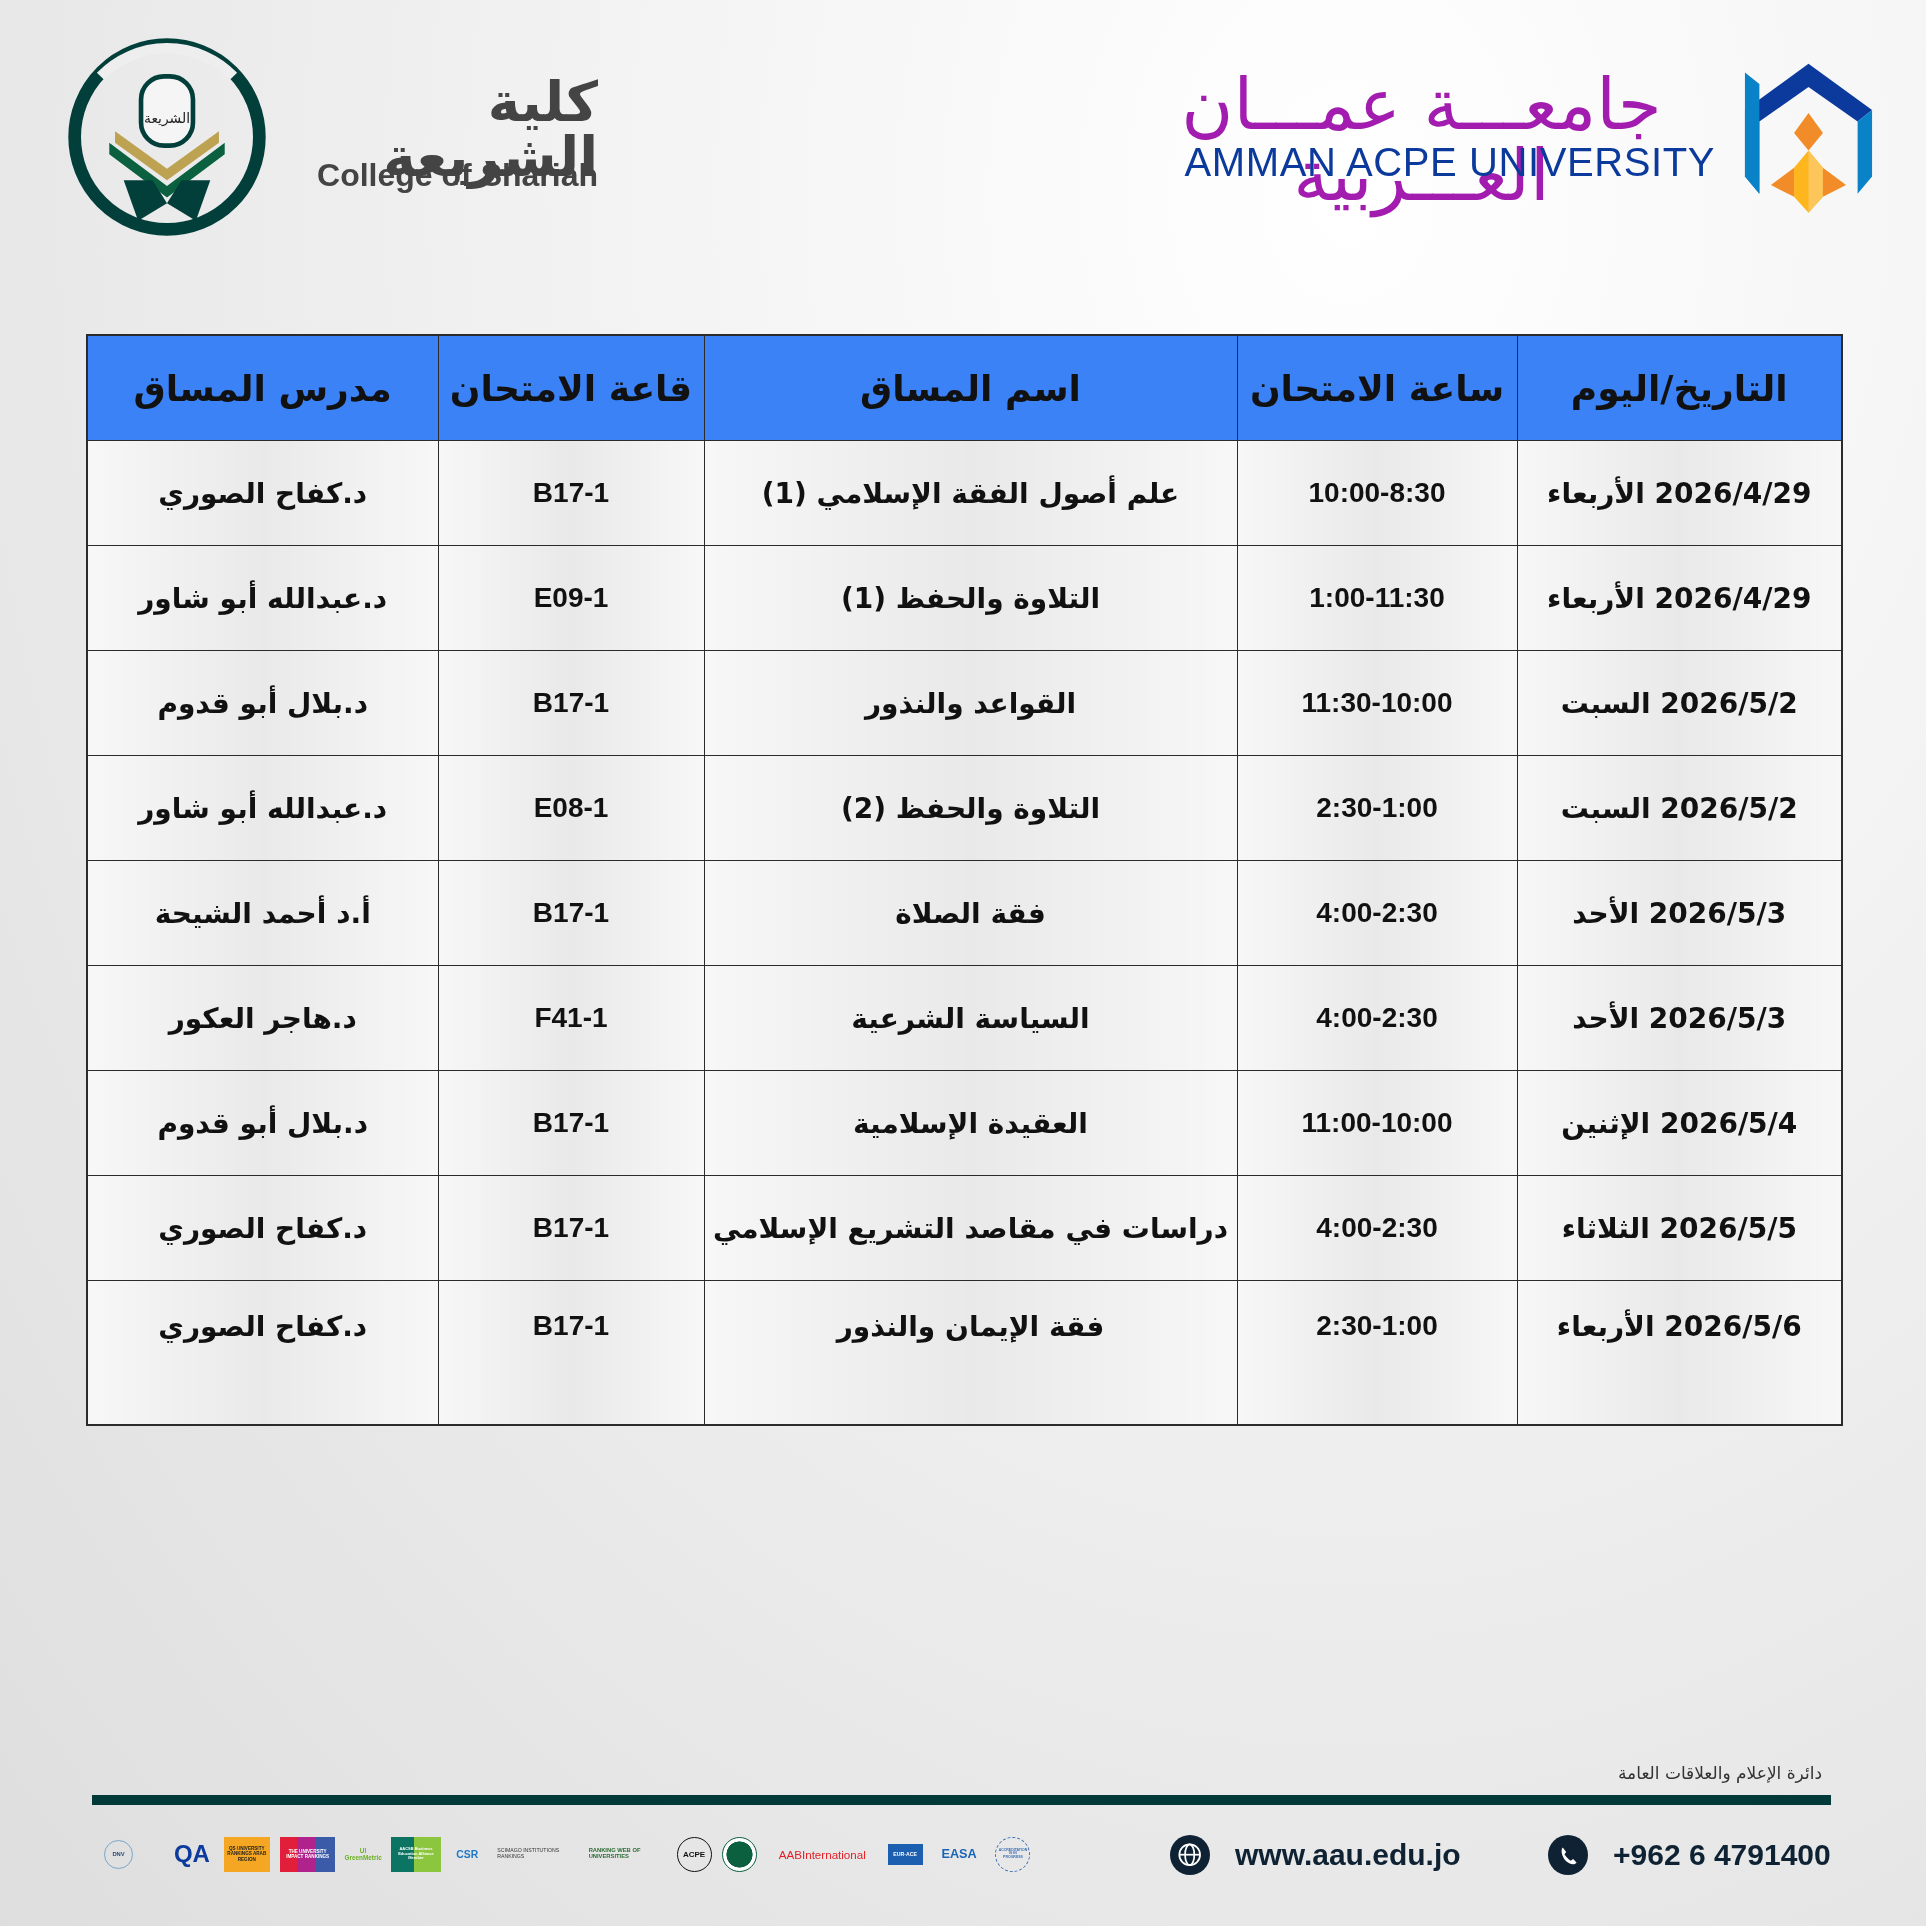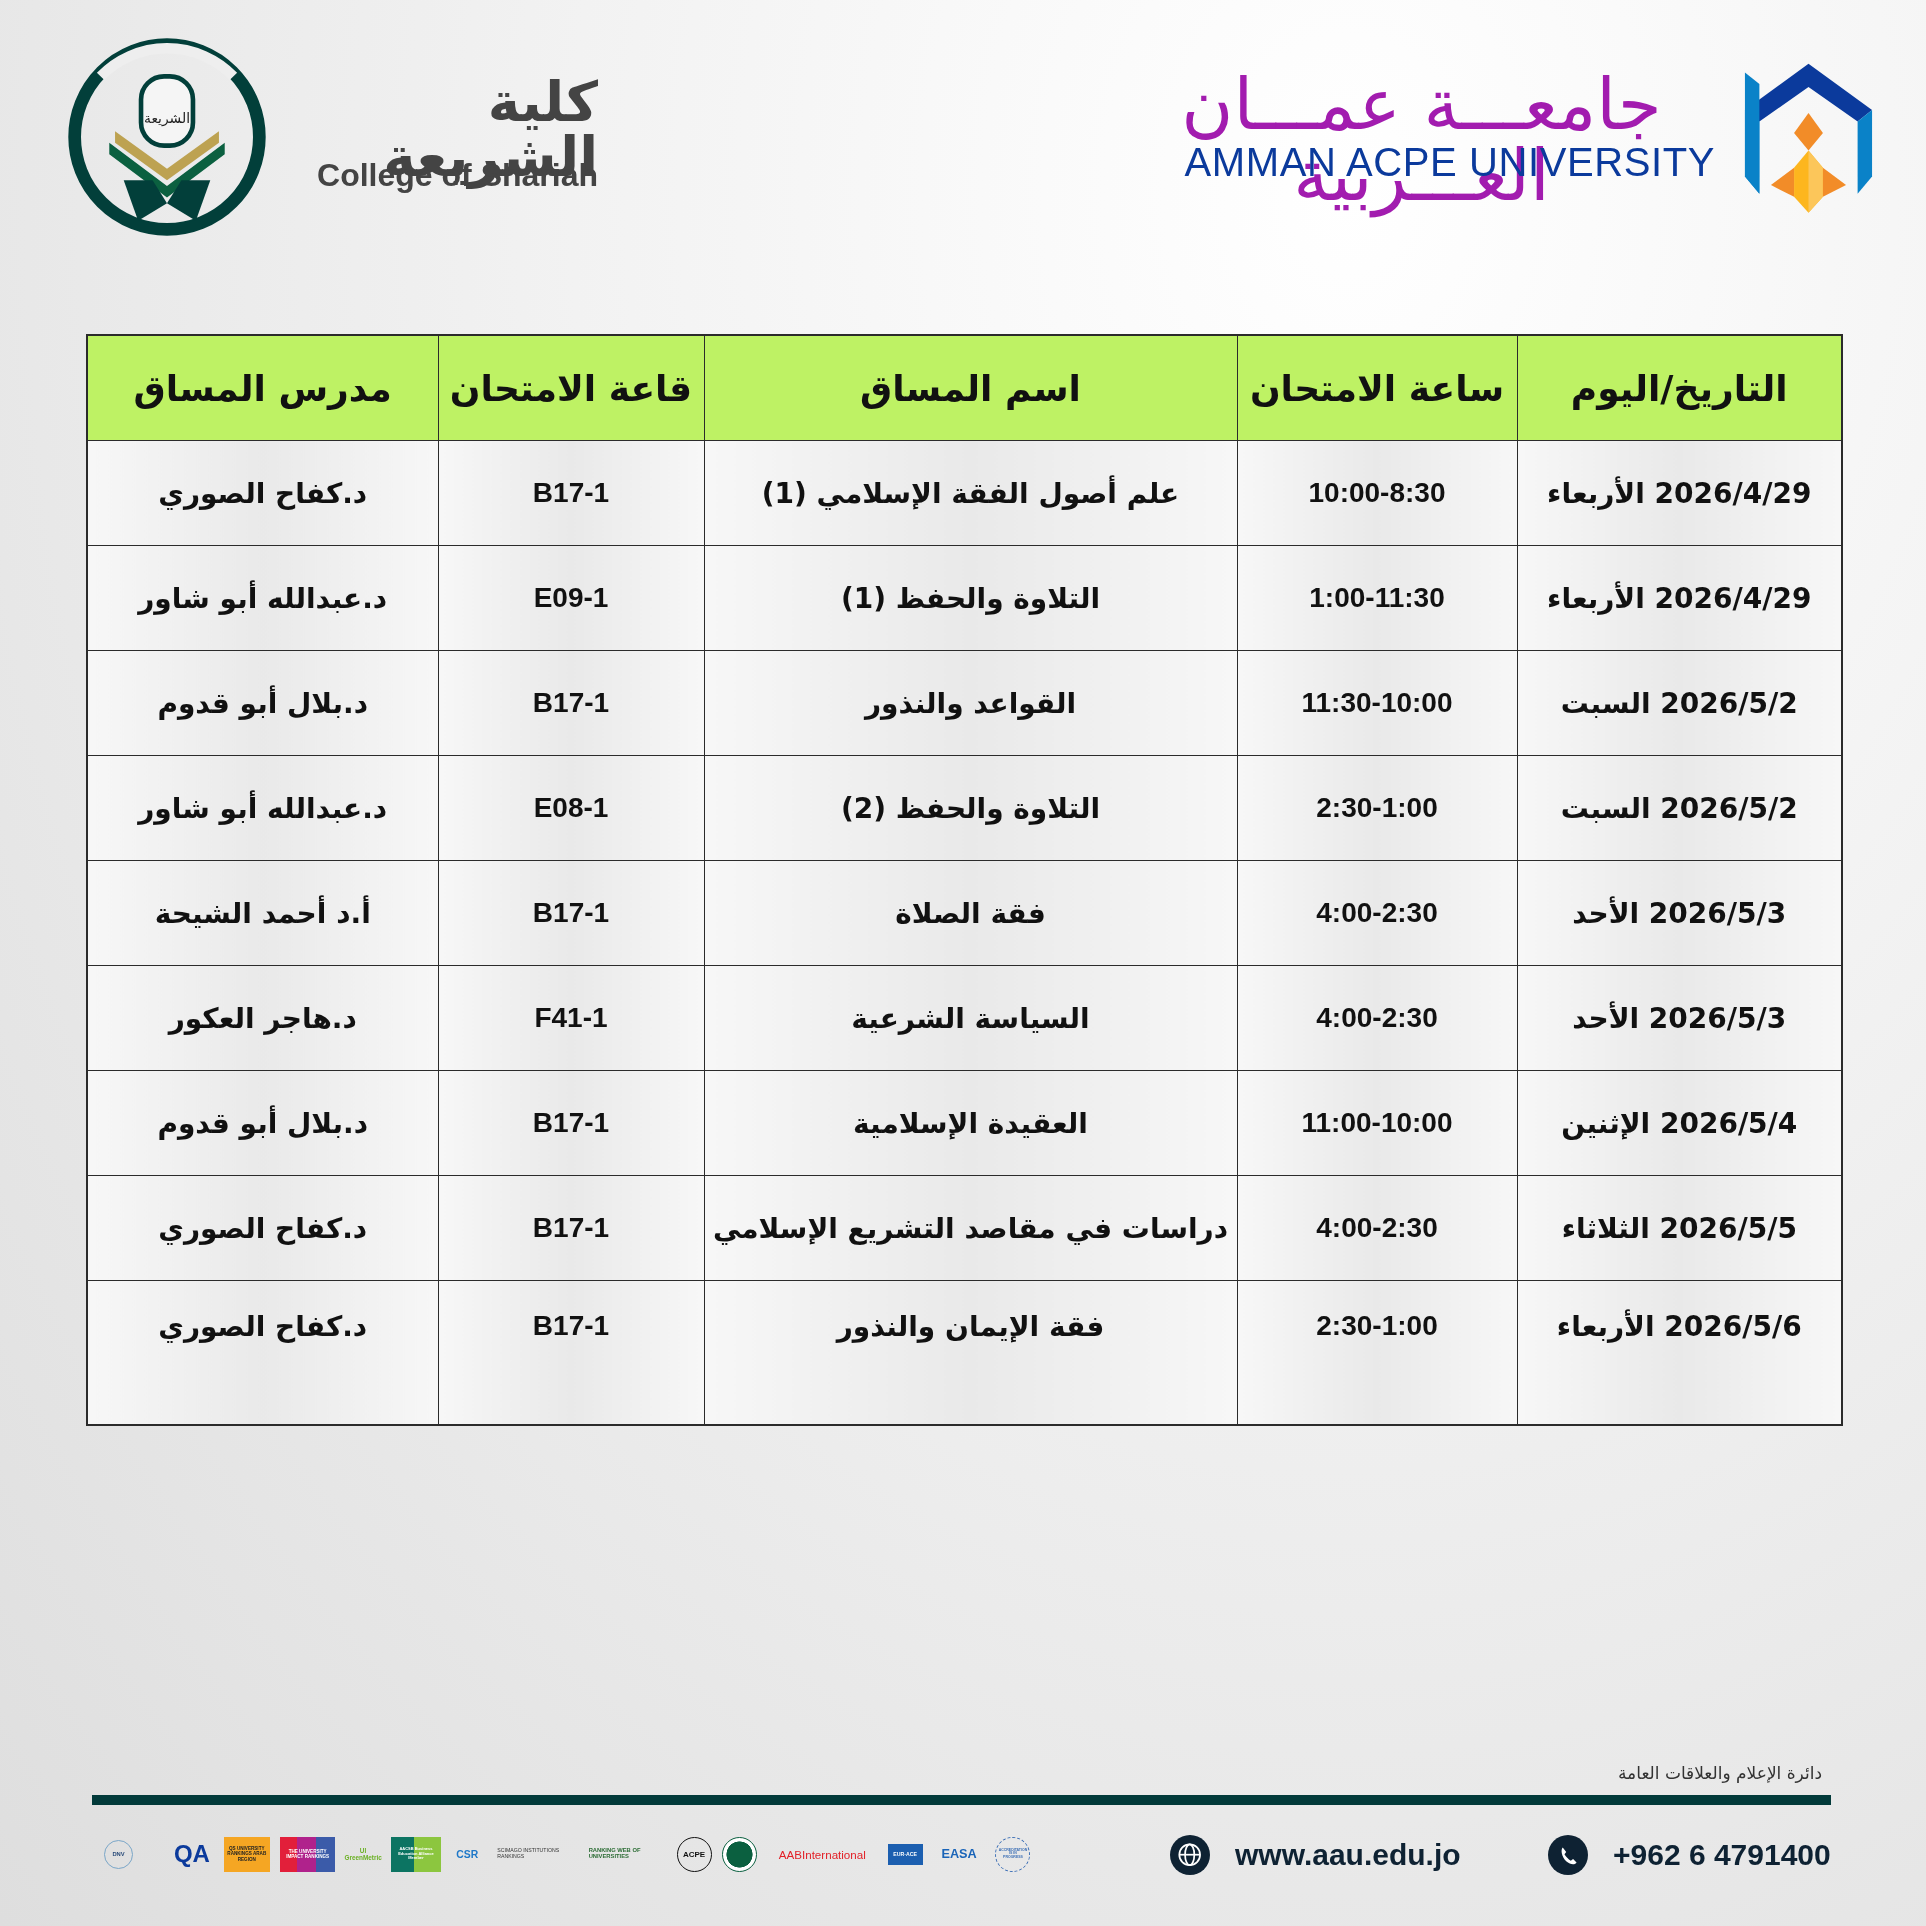--- a/index.html
+++ b/index.html
@@ -26,21 +26,21 @@
     width:100%; height:100%; border-collapse:collapse; direction:rtl;
     table-layout:fixed;
     border:2.3px solid #2b2b2b;
   }
   table.schedule th, table.schedule td {
     border:1.7px solid #2b2b2b;
     text-align:center; vertical-align:middle;
     color:#111;
   }
   table.schedule th {
-    background:#bef264; height:102px; font-size:36px; font-weight:bold;
+    background:#3b82f6; height:102px; font-size:36px; font-weight:bold;
   }
   table.schedule td {
     height:102px; font-size:28px; font-weight:bold;
     background: linear-gradient(90deg, #f7f7f7 0%, #e9e9e9 50%, #f7f7f7 100%);
   }
   table.schedule tr.last td { height:113px; vertical-align:top; padding-top:29px; }
   td.ltr { direction:ltr; font-family:"Liberation Sans", sans-serif; font-size:29px; }
   td.date { direction:rtl; }
 
   

